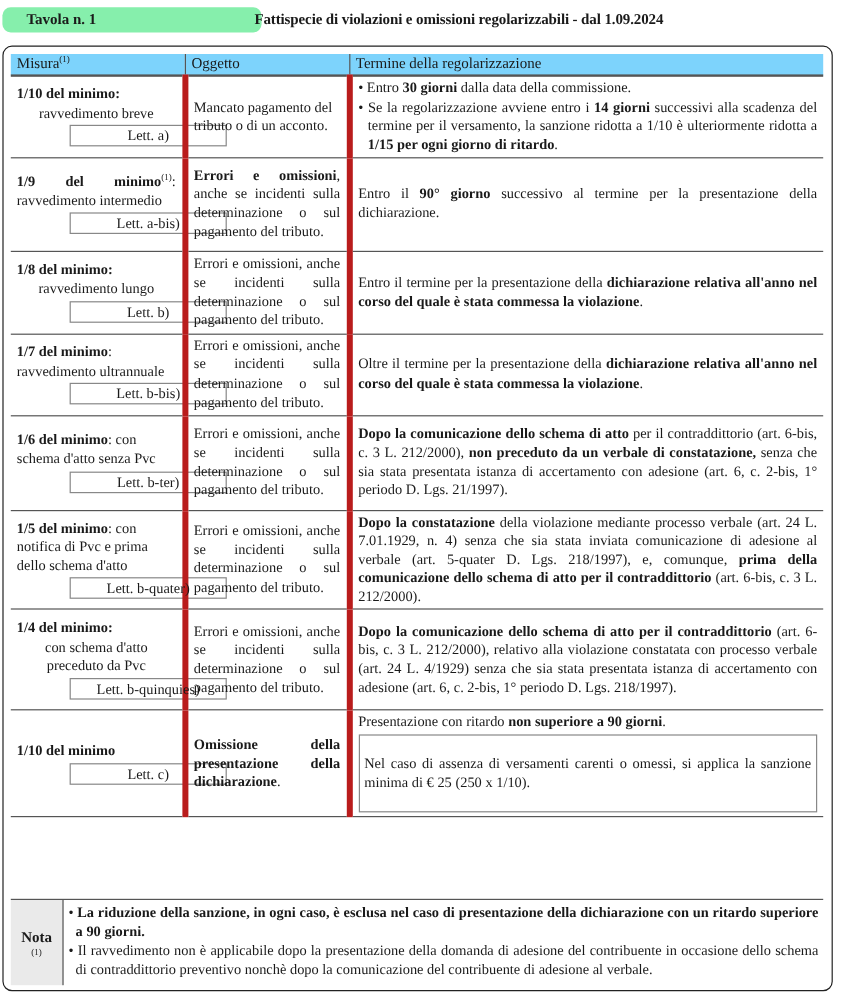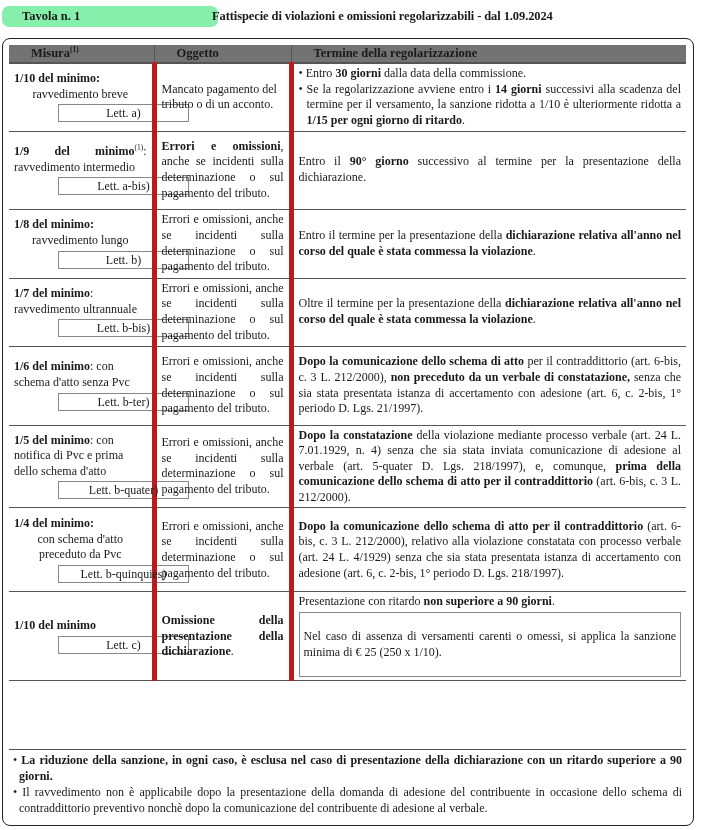--- a/index.html
+++ b/index.html
@@ -19,22 +19,22 @@
   .frame {
     position: absolute; left: 2px; top: 38px; width: 692px; height: 788px;
     border: 1.5px solid #222; border-radius: 8px; overflow: hidden;
   }
 
   table.main {
     position: absolute; left: 6px; top: 6px; width: 677px;
     border-collapse: collapse; table-layout: fixed;
   }
   table.main th {
-    background: #737373; text-align: left; font-weight: bold; font-size: 12.5px;
-    height: 18px; padding: 1px 22px; border-bottom: 2px solid #555;
+    background: #7dd3fc; text-align: left; font-weight: normal; font-size: 12.5px;
+    height: 18px; padding: 1px 5px; border-bottom: 2px solid #555;
     border-left: 1px solid #555;
   }
   table.main th:first-child { border-left: none; }
   table.main td {
     vertical-align: middle; padding: 2px 5px; font-size: 12px; line-height: 15.6px;
     border-left: 5px solid #b91c1c; border-bottom: 1.5px solid #555;
   }
   table.main td:first-child { border-left: none; }
   sup { font-size: 7.5px; vertical-align: super; line-height: 0; }
 
@@ -163,18 +163,22 @@
         <td class="just"><b>Omissione della presentazione della dichiarazione</b><span>.</span></td>
         <td class="just">
           <div><span>Presentazione con ritardo </span><b>non superiore a 90 giorni</b><span>.</span></div>
           <div class="inner-box">Nel caso di assenza di versamenti carenti o omessi, si applica la sanzione minima di € 25 (250 x 1/10).</div>
         </td>
       </tr>
     </tbody>
   </table>
 
   <div class="nota">
+    <div class="nota-label">
+      <span class="nl">Nota</span>
+      <span class="ns">(1)</span>
+    </div>
     <div class="nota-body just">
       <div class="bullet"><span>•</span> <b>La riduzione della sanzione, in ogni caso, è esclusa nel caso di presentazione della dichiarazione con un ritardo superiore a 90 giorni.</b></div>
       <div class="bullet"><span>•</span> <span>Il ravvedimento non è applicabile dopo la presentazione della domanda di adesione del contribuente in occasione dello schema di contraddittorio preventivo nonchè dopo la comunicazione del contribuente di adesione al verbale.</span></div>
     </div>
   </div>
 </div>
 
 </body></html>

